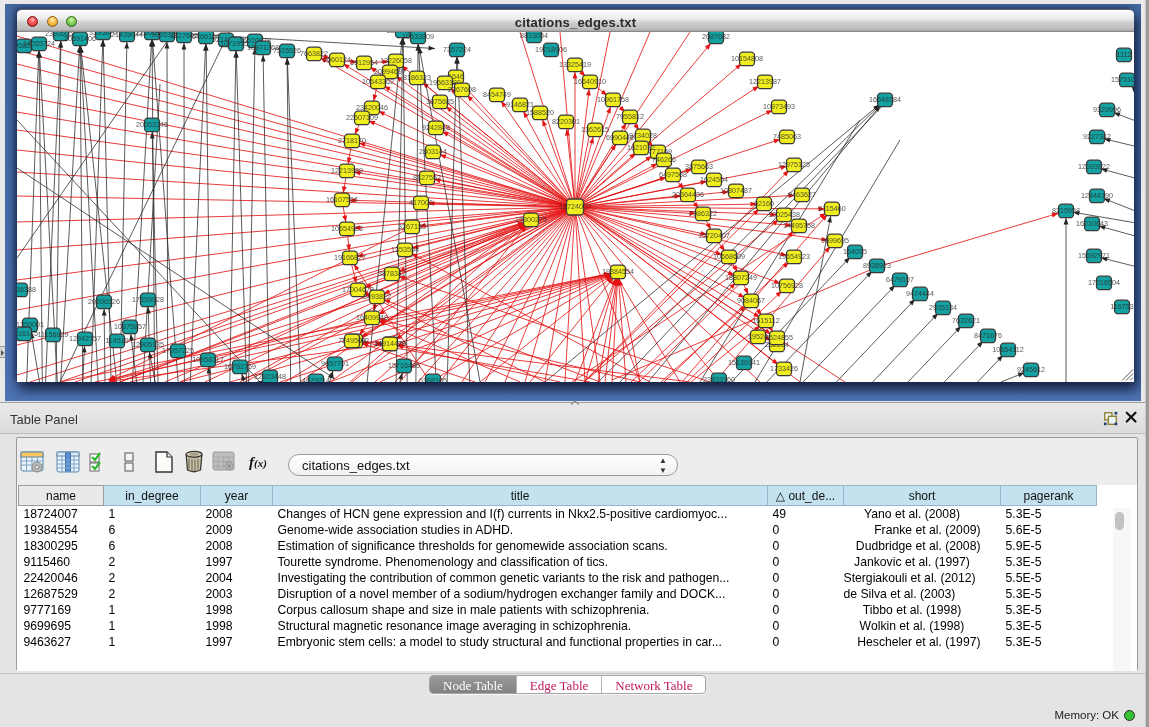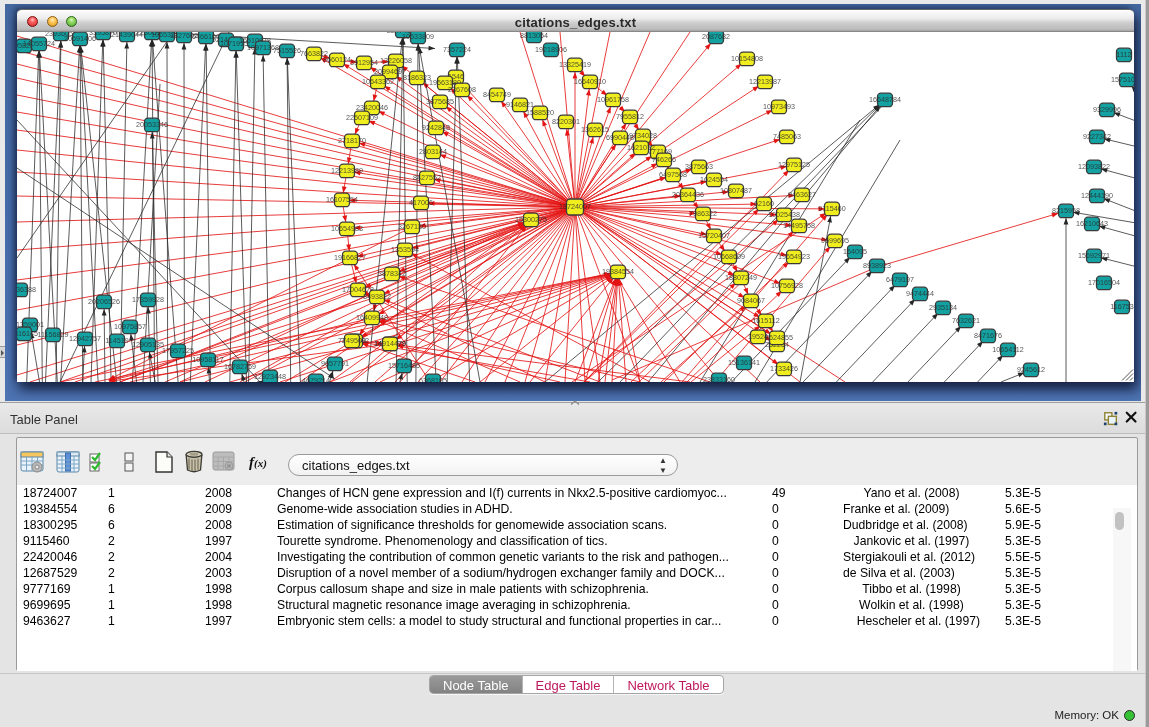--- a/index.html
+++ b/index.html
@@ -35,21 +35,21 @@
 #combo .arrows { position:absolute; right:10px; top:1px; font-size:8px; color:#333; line-height:10px; text-align:center;}
 #tablewrap { position:absolute; left:0px; top:47px; width:1120px; height:186px; background:#fff; }
 table.data { border-collapse:collapse; width:1078px; table-layout:fixed; font-size:12px; margin-left:1px; }
 table.data th { background:#c3e1ef; border:1px solid #93b7cb;
   font-weight:normal; height:20px; font-size:12px; color:#111; padding:0; }
 table.data th.rowhdr { background:#e9e9e9; border:1px solid #9a9a9a; }
 table.data td { height:16px; line-height:16px; padding:0 0 0 5px; color:#000; white-space:nowrap; overflow:hidden;
   font-size:12.2px; }
 #scrollbar { position:absolute; left:1096px; top:23px; width:18px; height:163px; background:#f7f7f7;}
 #scrollbar .thumb { position:absolute; left:2px; top:4px; width:9px; height:18px; background:#c2c2c2; border-radius:5px; }
-#tabs { position:absolute; left:0; top:272px; width:1149px; height:46px; }
+#tabs { position:absolute; left:0; top:272px; width:1149px; height:46px;font-family:Liberation Serif, serif; }
 #seg { position:absolute; left:429px; top:2px; height:19px; border:1px solid #a5a5a5;
   border-radius:4px; overflow:hidden; background:#fff; display:flex;
   box-shadow:0 1px 0 rgba(255,255,255,.7); }
 #seg .s { font-size:13px; padding:1px 13px 0 13px; line-height:18px; color:#be185d; }
 #seg .s.sel { background:linear-gradient(180deg,#9a9a9a,#828282); color:#fff; }
 #seg .s + .s { border-left:1px solid #b5b5b5; }
 #memory { position:absolute; right:14px; bottom:6px; font-size:11.5px; color:#222; }
 #memory .dot { display:inline-block; width:11px; height:11px; border-radius:50%;
   background:#35c335; border:1px solid #2a2a2a; vertical-align:-2px; margin-left:5px;}
 #rightedge { position:absolute; right:0; top:0; width:4px; height:727px; background:#9a9a9a; border-left:1px solid #c9c9c9;}
@@ -931,45 +931,54 @@
       <colgroup>
         <col style="width:85px">
             <col style="width:97px">
             <col style="width:72px">
         <col style="width:495px">
             <col style="width:76px">
             <col style="width:157px">
             <col style="width:96px">
       </colgroup>
       <tbody>
+            <tr>
+              <th class="rowhdr">name</th>
+              <th>in_degree</th>
+              <th>year</th>
+              <th>title</th>
+              <th>△ out_de...</th>
+              <th>short</th>
+              <th>pagerank</th>
+            </tr>
       <tr>
               <td>18724007</td>
               <td>1</td>
               <td>2008</td>
               <td>Changes of HCN gene expression and I(f) currents in Nkx2.5‑positive cardiomyoc...</td>
               <td>49</td>
               <td style="text-align:center;padding:0 20px 0 0">Yano et al. (2008)</td>
               <td>5.3E-5</td>
             </tr>
             <tr>
               <td>19384554</td>
               <td>6</td>
               <td>2009</td>
               <td>Genome‑wide association studies in ADHD.</td>
               <td>0</td>
-              <td style="text-align:left;padding:0 20px 0 0">Franke et al. (2009)</td>
+              <td style="text-align:right;padding:0 20px 0 0">Franke et al. (2009)</td>
               <td>5.6E-5</td>
             </tr>
             <tr>
               <td>18300295</td>
               <td>6</td>
               <td>2008</td>
               <td>Estimation of significance thresholds for genomewide association scans.</td>
               <td>0</td>
-              <td style="text-align:left;padding:0 20px 0 0">Dudbridge et al. (2008)</td>
+              <td style="text-align:right;padding:0 20px 0 0">Dudbridge et al. (2008)</td>
               <td>5.9E-5</td>
             </tr>
             <tr>
               <td>9115460</td>
               <td>2</td>
               <td>1997</td>
               <td>Tourette syndrome. Phenomenology and classification of tics.</td>
               <td>0</td>
               <td style="text-align:center;padding:0 20px 0 0">Jankovic et al. (1997)</td>
               <td>5.3E-5</td>

